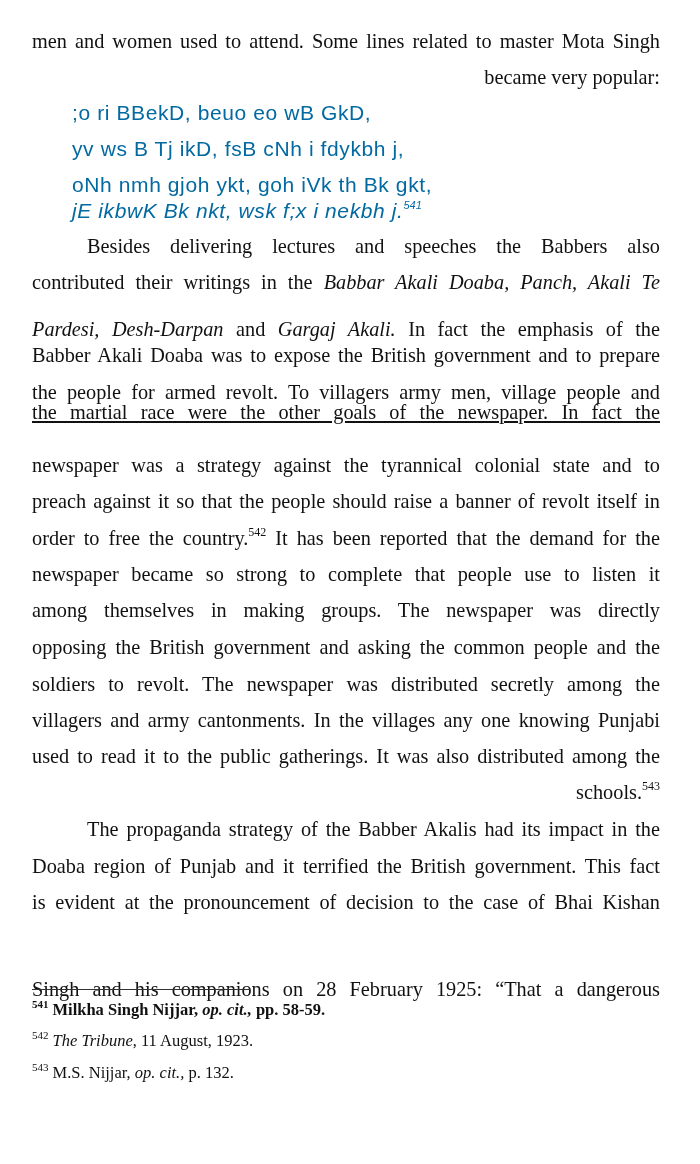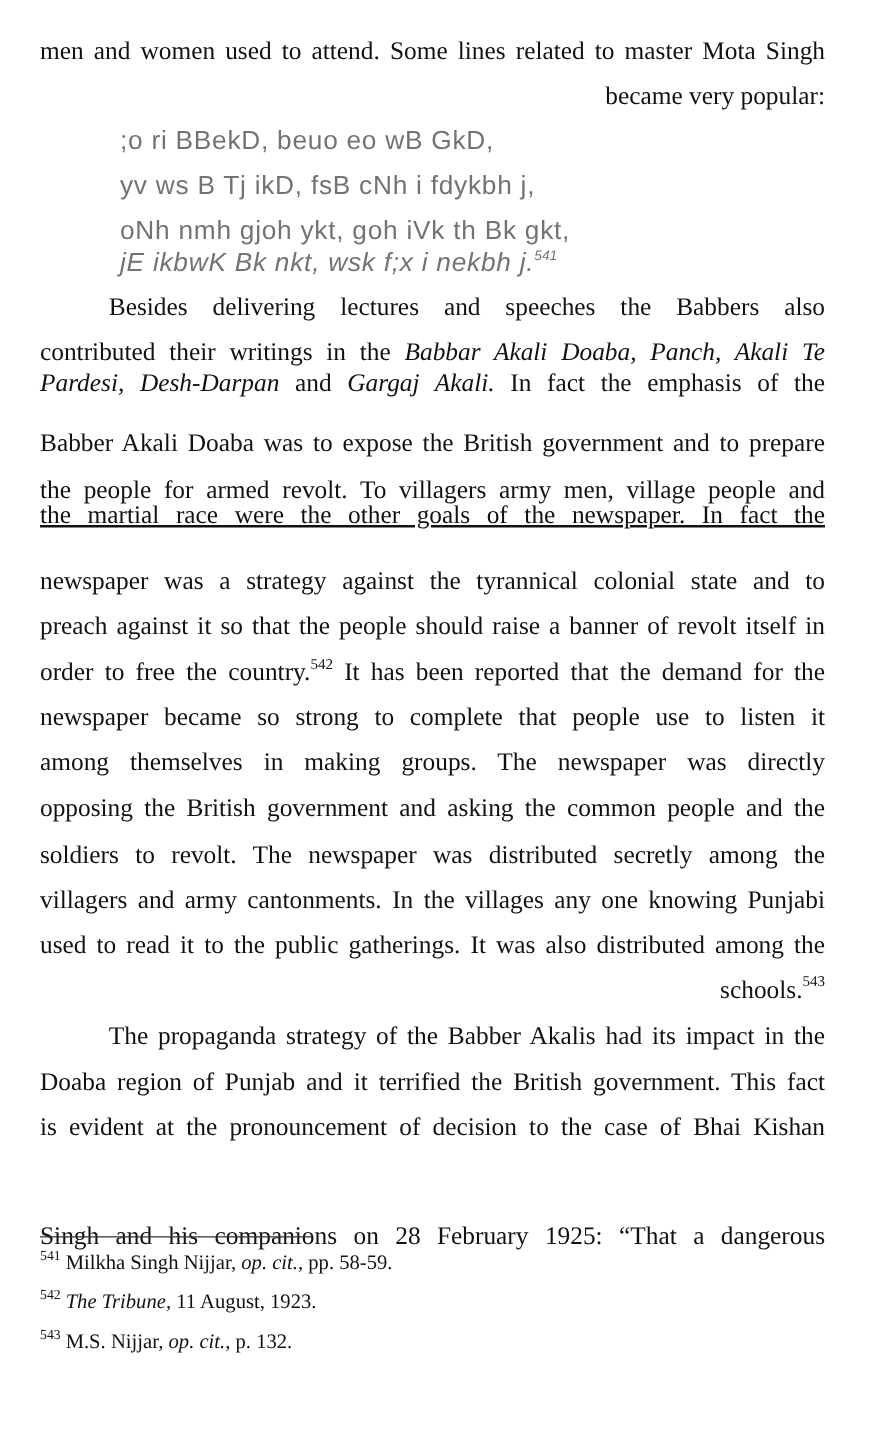--- a/index.html
+++ b/index.html
@@ -35,27 +35,27 @@
   }
   .left {
     text-align: right;
   }
   .indent {
     padding-left: 55px;
     width: 573px;
   }
   .verse {
     position: absolute;
-    left: 64px;
+    left: 40px;
     font-family: "Liberation Sans", "DejaVu Sans", sans-serif;
     font-size: 21px;
     line-height: 24px;
     letter-spacing: 0.6px;
     white-space: pre;
-    color: #737373;
+    color: #0369a1;
   }
   sup.fnref {
     font-size: 12px;
     vertical-align: 0;
     position: relative;
     top: -9px;
     line-height: 0;
   }
   .verse sup.fnref {
     font-family: "Liberation Sans", "DejaVu Sans", sans-serif;
@@ -96,21 +96,21 @@
   <div>
     <div class="verse" style="top:101px;">;o ri BBekD, beuo eo wB GkD,</div>
     <div class="verse" style="top:137px;">yv ws B Tj ikD, fsB cNh i fdykbh j,</div>
     <div class="verse" style="top:173px;">oNh nmh gjoh ykt, goh iVk th Bk gkt,</div>
     <div class="verse" style="top:199px;font-style:italic;"><span>jE ikbwK Bk nkt, wsk f;x i nekbh j.</span><sup class="fnref">541</sup></div>
   </div>
 
   <div>
     <div class="line justify indent" style="top:234px;">Besides delivering lectures and speeches the Babbers also</div>
     <div class="line justify" style="top:270px;"><span>contributed their writings in the </span><i>Babbar Akali Doaba, Panch, Akali Te</i></div>
-    <div class="line justify" style="top:295px;"><i>Pardesi, Desh-Darpan</i><span> and </span><i>Gargaj Akali.</i><span>  In fact the emphasis of the</span></div>
+    <div class="line justify" style="top:317px;"><i>Pardesi, Desh-Darpan</i><span> and </span><i>Gargaj Akali.</i><span>  In fact the emphasis of the</span></div>
     <div class="line justify" style="top:343px;">Babber Akali Doaba was to expose the British government and to prepare</div>
     <div class="line justify" style="top:380px;">the people for armed revolt.  To villagers army men, village people and</div>
     <div class="line justify" style="top:400px;text-decoration:underline;">the martial race were the other goals of the newspaper.  In fact the</div>
     <div class="line justify" style="top:453px;">newspaper was a strategy against the tyrannical colonial state and to</div>
     <div class="line justify" style="top:489px;">preach against it so that the people should raise a banner of revolt itself in</div>
     <div class="line justify" style="top:526px;"><span>order to free the country.</span><sup class="fnref">542</sup><span>  It has been reported that the demand for the</span></div>
     <div class="line justify" style="top:562px;">newspaper became so strong to complete that people use to listen it</div>
     <div class="line justify" style="top:598px;">among themselves in making groups.  The newspaper was directly</div>
     <div class="line justify" style="top:635px;">opposing the British government and asking the common people and the</div>
     <div class="line justify" style="top:672px;">soldiers to revolt.  The newspaper was distributed secretly among the</div>
@@ -122,17 +122,17 @@
   <div>
     <div class="line justify indent" style="top:817px;">The propaganda strategy of the Babber Akalis had its impact in the</div>
     <div class="line justify" style="top:854px;">Doaba region of Punjab and it terrified the British government.  This fact</div>
     <div class="line justify" style="top:890px;">is evident at the pronouncement of decision to the case of Bhai Kishan</div>
     <div class="line justify" style="top:977px;">Singh and his companions on 28 February 1925: “That a dangerous</div>
   </div>
 </div>
 
 <div class="fn-rule"></div>
 
-<div class="footnote" style="top:1000px;"><span class="num">541</span><span>Milkha Singh Nijjar, </span><i>op. cit.,</i><span> pp. 58-59.</span></div>
+<div class="footnote" style="top:1000px;font-weight:bold;"><span class="num">541</span><span>Milkha Singh Nijjar, </span><i>op. cit.,</i><span> pp. 58-59.</span></div>
 
 <div class="footnote" style="top:1031px;"><span class="num">542</span><span></span><i>The Tribune</i><span>, 11 August, 1923.</span></div>
 
 <div class="footnote" style="top:1063px;"><span class="num">543</span><span>M.S. Nijjar, </span><i>op. cit.,</i><span> p. 132.</span></div>
 
 </body></html>

